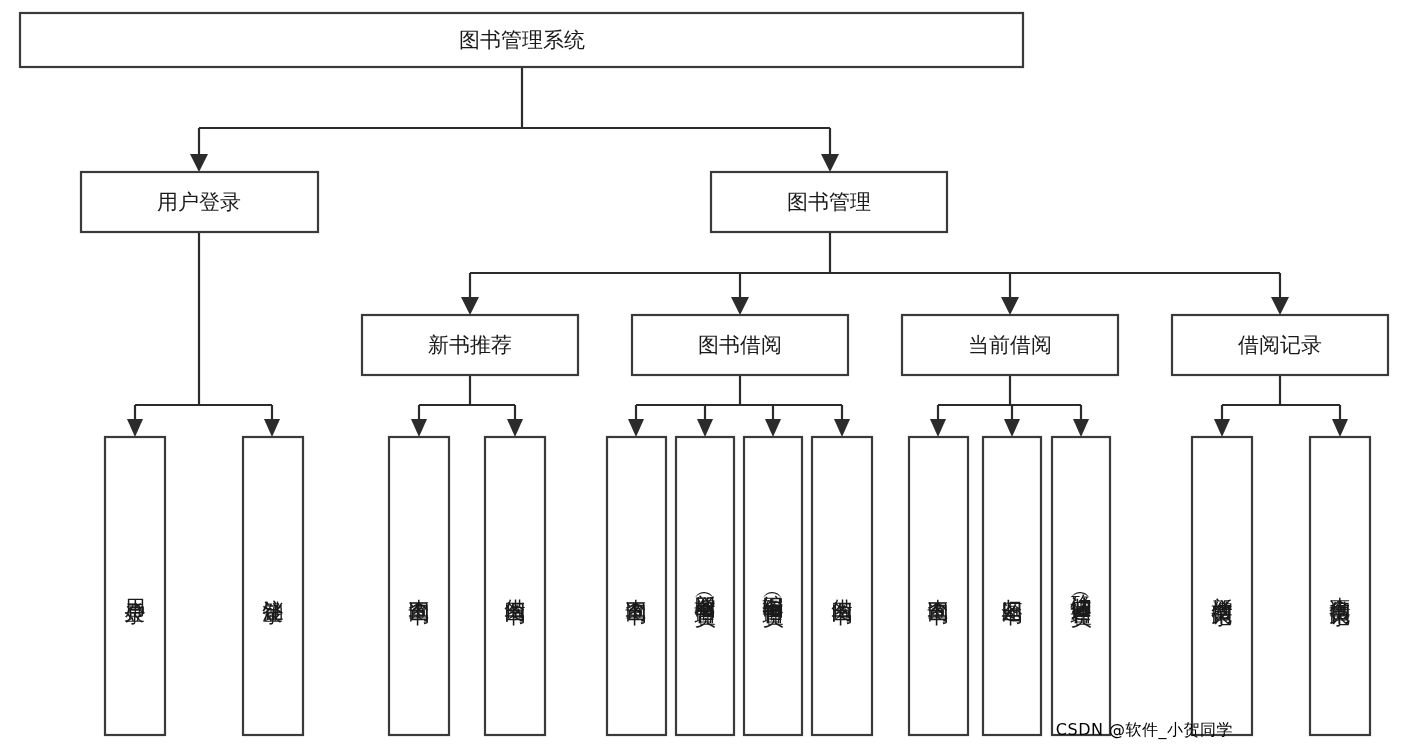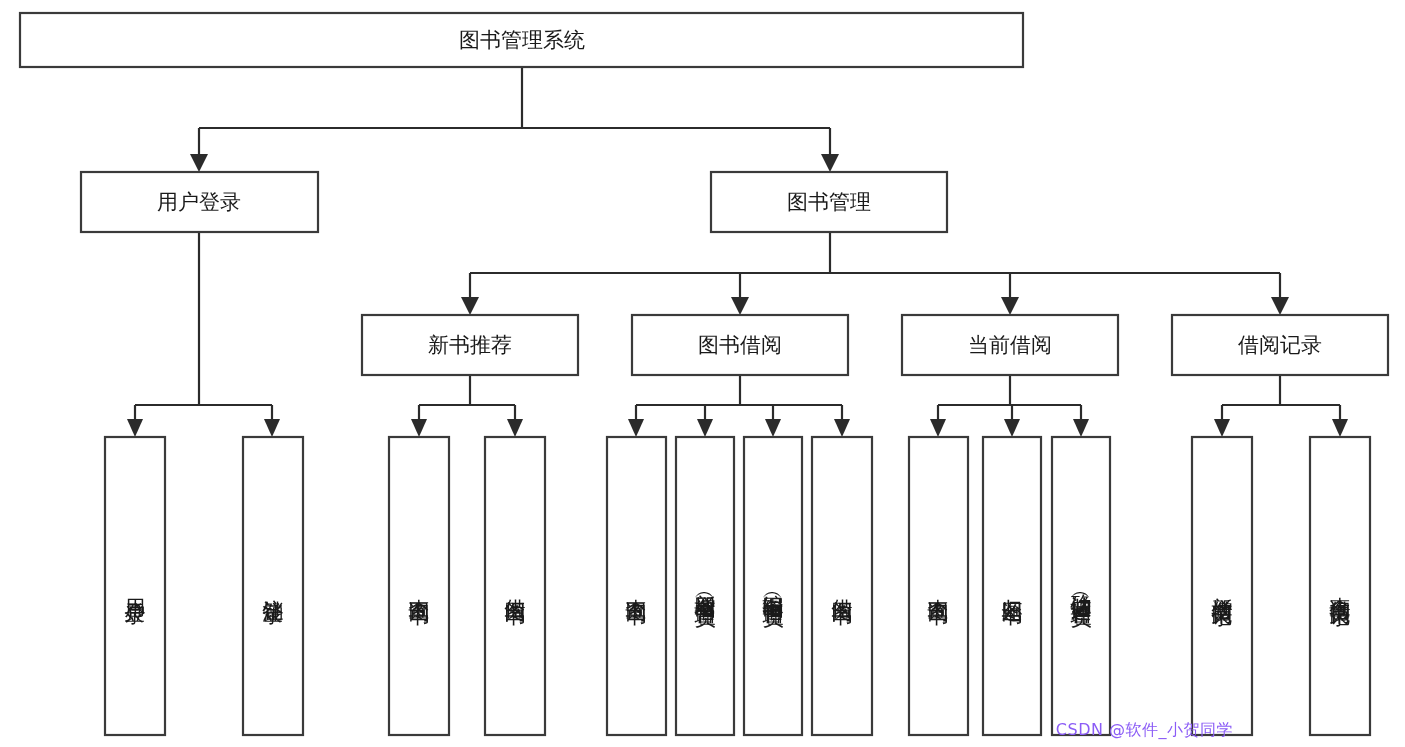--- a/index.html
+++ b/index.html
@@ -59,21 +59,21 @@
     letter-spacing: 2px;
     text-anchor: middle;
     dominant-baseline: central;
   }
   .watermark-text {
     position: absolute;
     right: 10px;
     bottom: 6px;
     font-family: "DejaVu Sans", "Liberation Sans", sans-serif;
     font-size: 16px;
-    color: #8b5cf6;
+    color: #000000;
     letter-spacing: 0.5px;
     white-space: nowrap;
     user-select: none;
   }
 </style>
 </head>
 <body>
 
 <div id="diagram-root">
 

